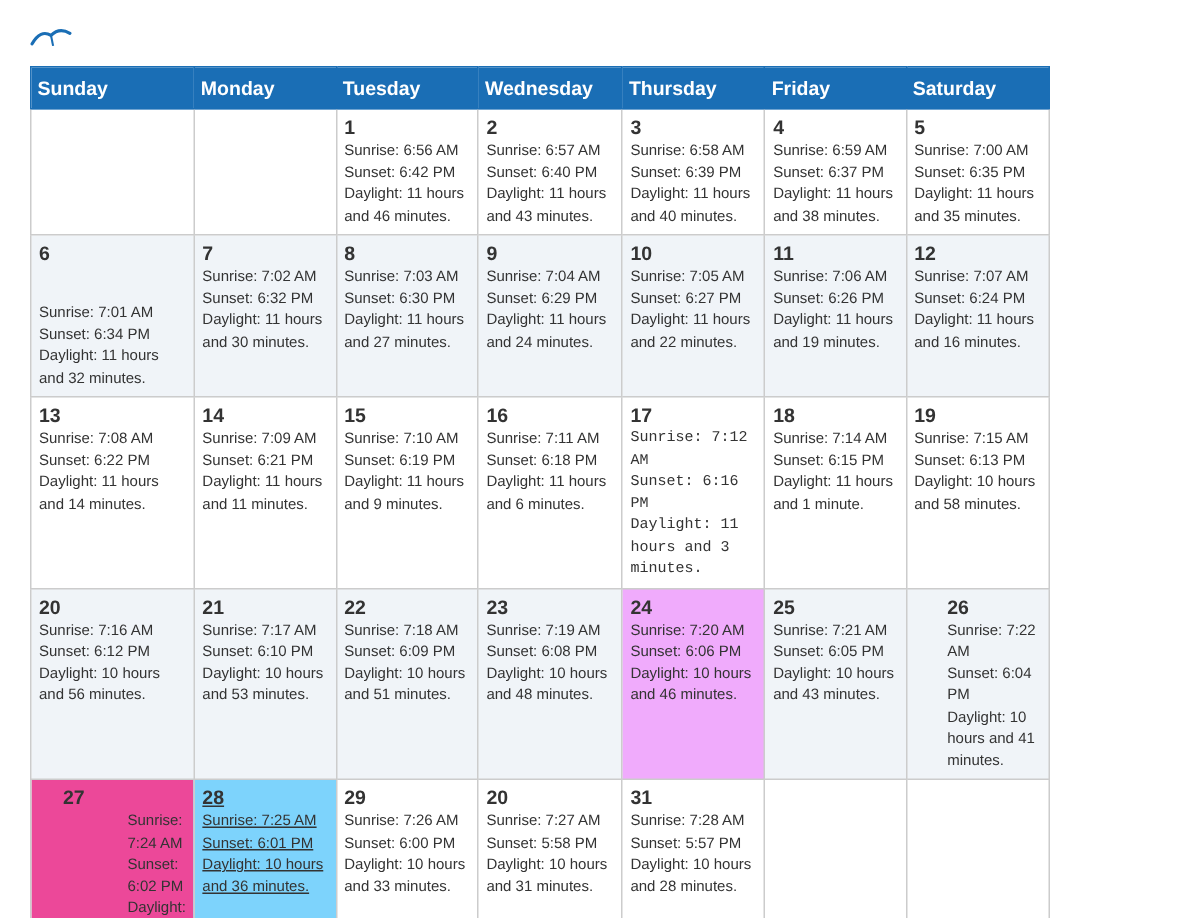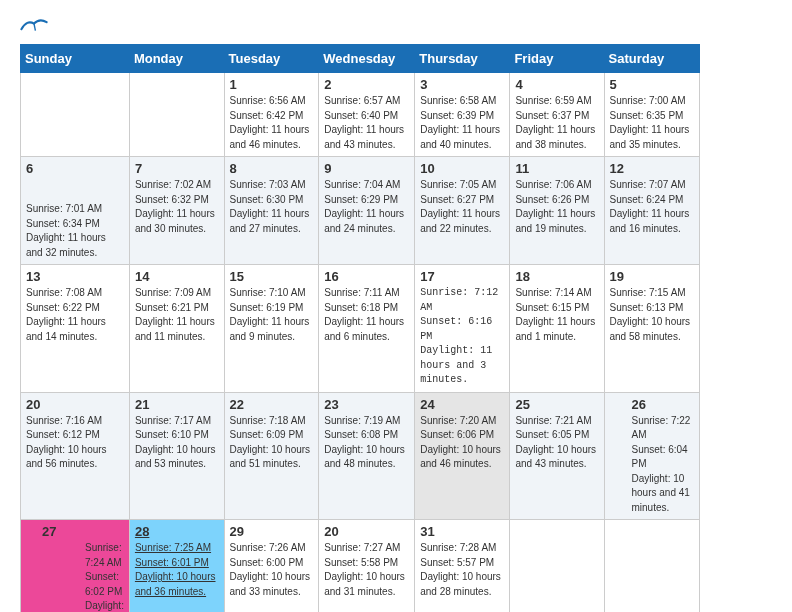--- a/index.html
+++ b/index.html
@@ -269,21 +269,21 @@
             <div class="day-info" style="white-space: pre-line;">Sunrise: 7:18 AM
 Sunset: 6:09 PM
 Daylight: 10 hours and 51 minutes.</div>
           </td>
           <td style="background: rgb(240, 244, 248);">
             <span class="day-num">23</span>
             <div class="day-info" style="white-space: pre-line;">Sunrise: 7:19 AM
 Sunset: 6:08 PM
 Daylight: 10 hours and 48 minutes.</div>
           </td>
-          <td style="background: #e5e5e5;">
+          <td style="background: #f0abfc;">
             <span class="day-num">24</span>
             <div class="day-info" style="white-space: pre-line;">Sunrise: 7:20 AM
 Sunset: 6:06 PM
 Daylight: 10 hours and 46 minutes.</div>
           </td>
           <td style="background: rgb(240, 244, 248);">
             <span class="day-num">25</span>
             <div class="day-info" style="white-space: pre-line;">Sunrise: 7:21 AM
 Sunset: 6:05 PM
 Daylight: 10 hours and 43 minutes.</div>

